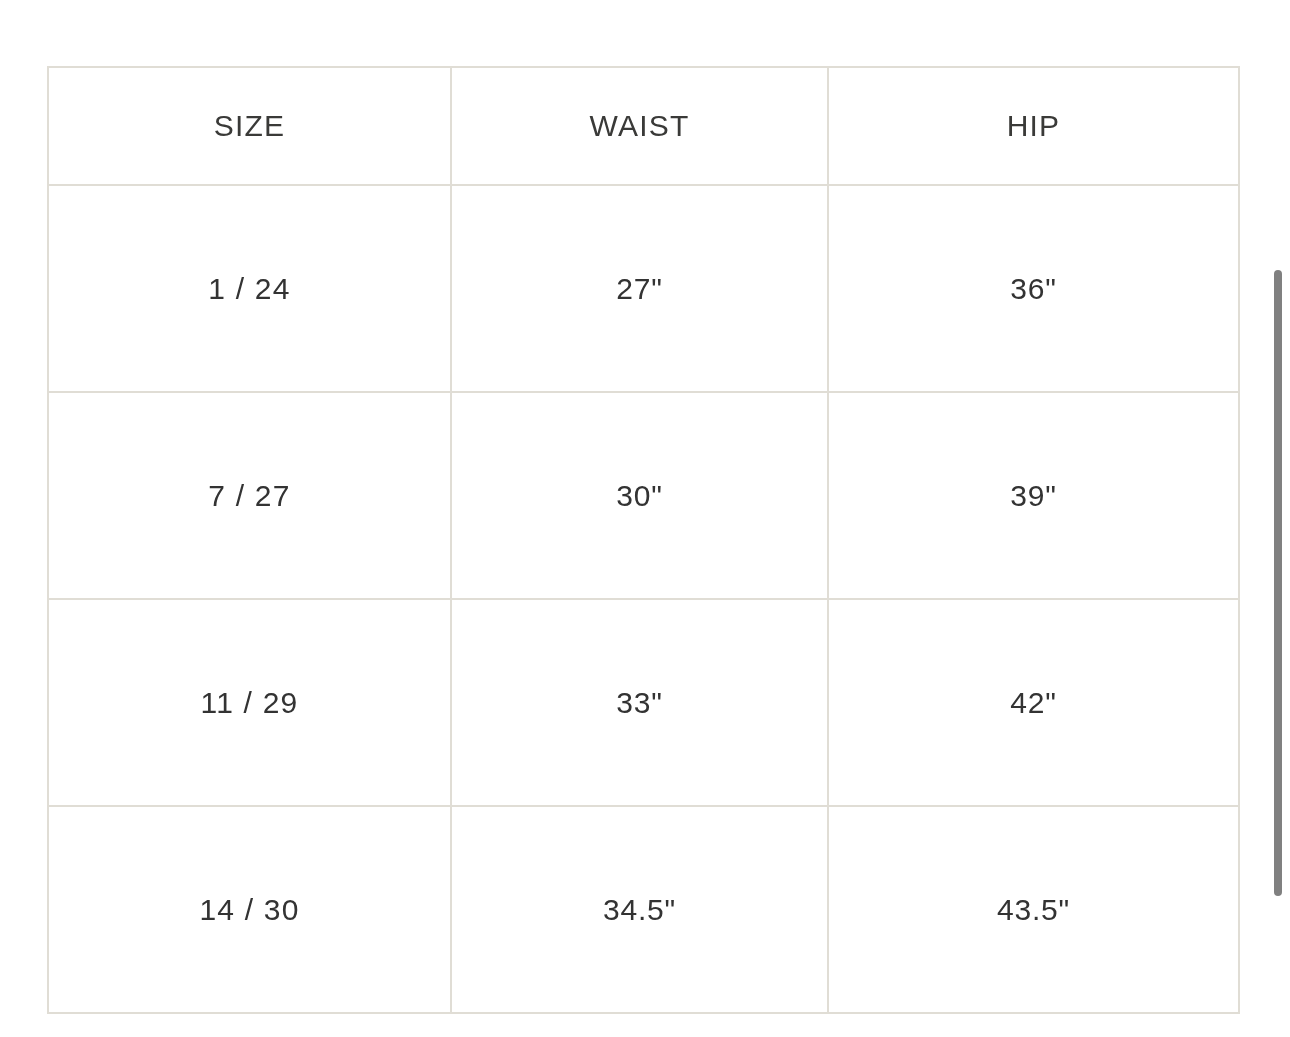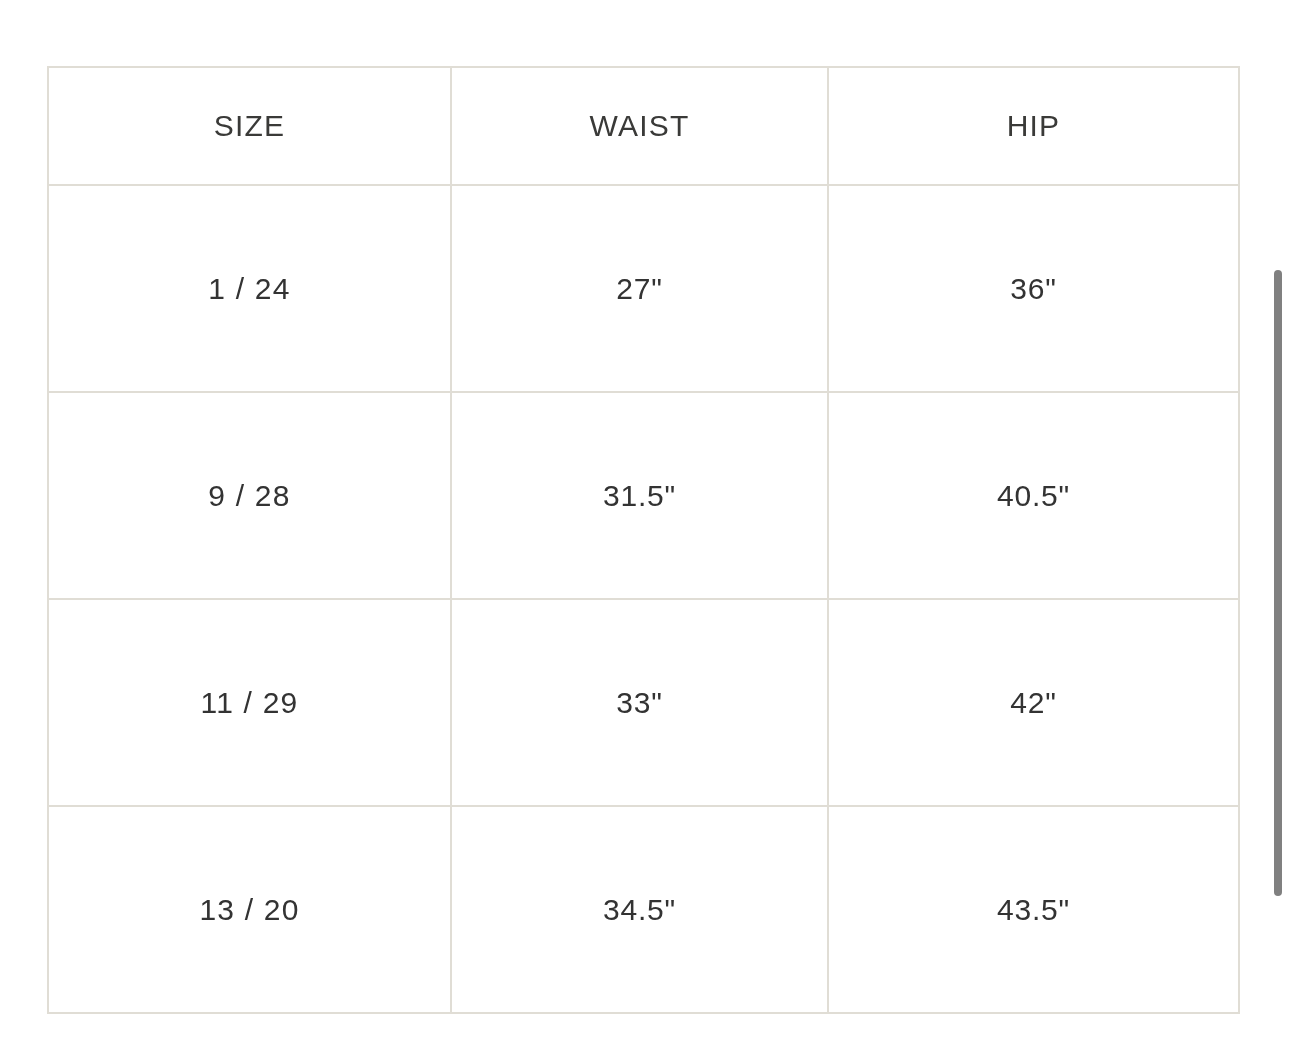--- a/index.html
+++ b/index.html
@@ -112,31 +112,31 @@
           <th>HIP</th>
         </tr>
       </thead>
       <tbody>
         <tr>
           <td class="cell-size">1 / 24</td>
           <td class="cell-waist">27"</td>
           <td class="cell-hip">36"</td>
         </tr>
         <tr>
-          <td class="cell-size">9 / 28</td>
-          <td class="cell-waist">31.5"</td>
-          <td class="cell-hip">40.5"</td>
+          <td class="cell-size">7 / 27</td>
+          <td class="cell-waist">30"</td>
+          <td class="cell-hip">39"</td>
         </tr>
         <tr>
           <td class="cell-size">11 / 29</td>
           <td class="cell-waist">33"</td>
           <td class="cell-hip">42"</td>
         </tr>
         <tr>
-          <td class="cell-size">13 / 20</td>
+          <td class="cell-size">14 / 30</td>
           <td class="cell-waist">34.5"</td>
           <td class="cell-hip">43.5"</td>
         </tr>
       </tbody>
     </table>
   </div>
 
   <div class="scrollbar-track">
     <div class="scrollbar-thumb"></div>
   </div>

